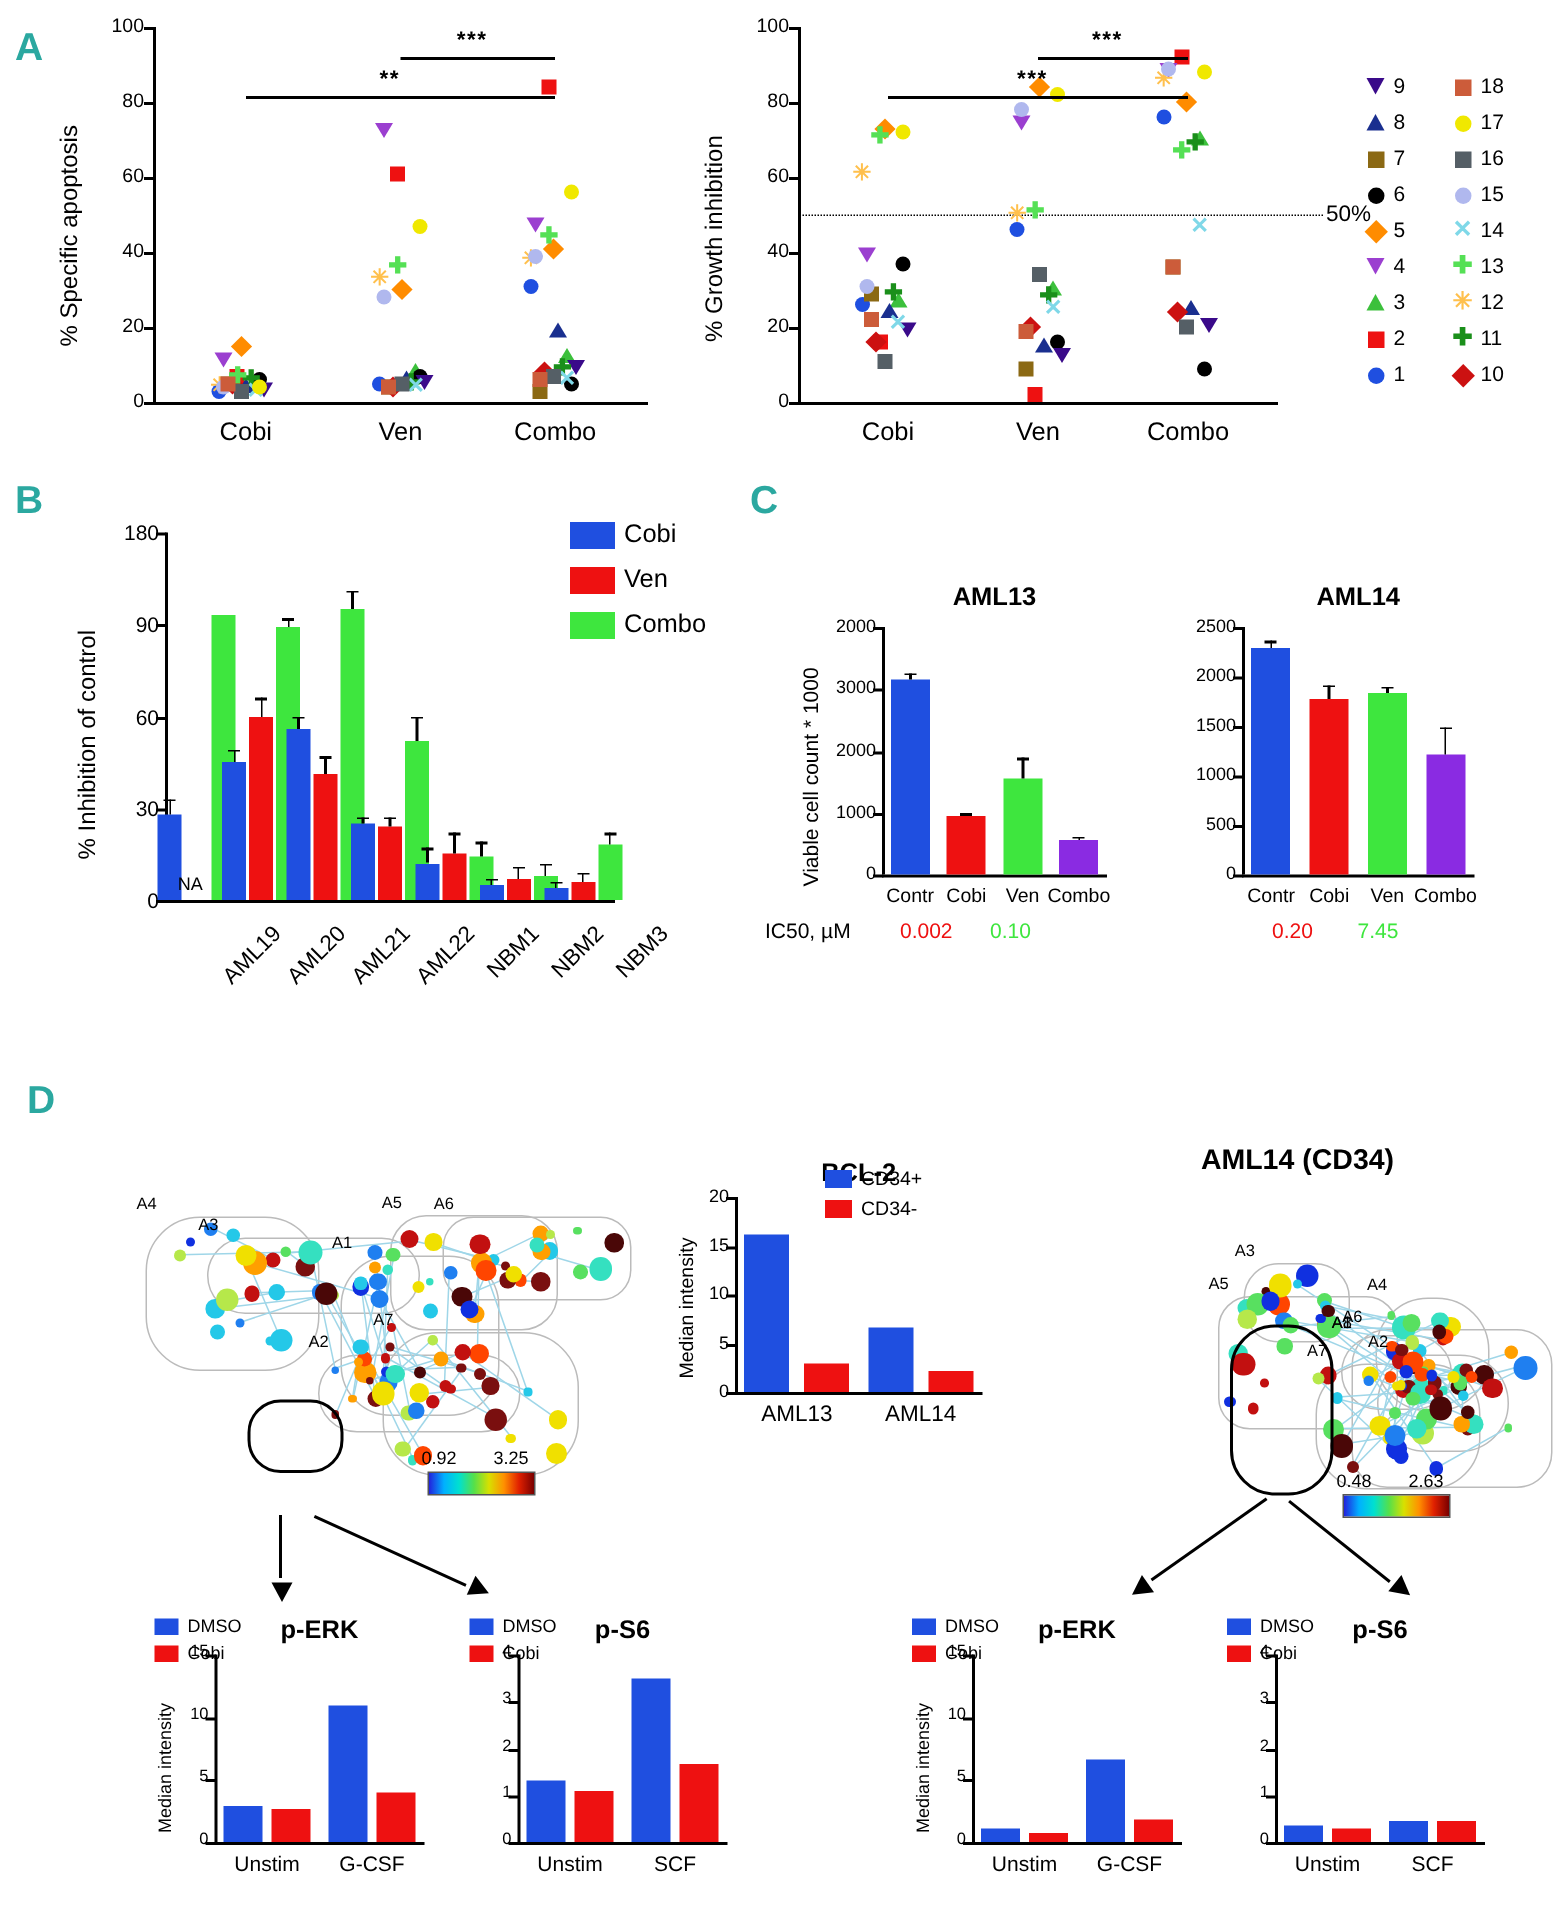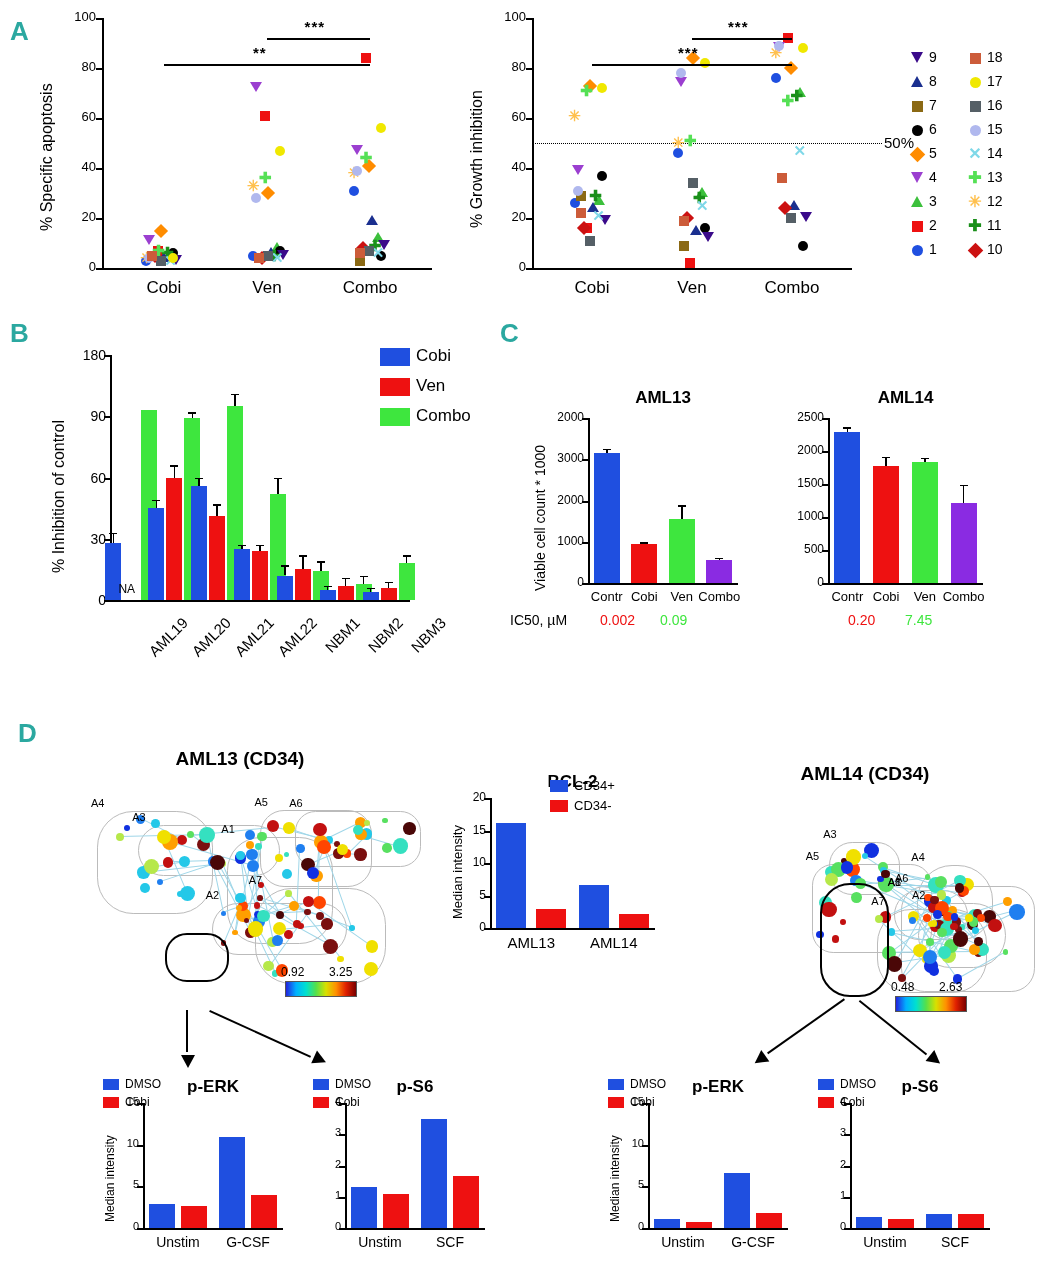--- a/index.html
+++ b/index.html
@@ -385,21 +385,20 @@
     <div class="errbar" style="left:154.125px;top:67.6px;height:4.6200000000000045px;"></div>
     <div class="errcap" style="left:150.875px;top:67.6px;width:8px;"></div>
     <div class="xlabel" style="left:125.5px;top:199px;width:58.75px;font-size:13px;">Ven</div>
     <div class="bar" style="left:180.625px;top:113.14px;width:26px;height:79.86px;background:#8a2be2;"></div>
     <div class="errbar" style="left:192.875px;top:94.66000000000001px;height:18.47999999999999px;"></div>
     <div class="errcap" style="left:189.625px;top:94.66000000000001px;width:8px;"></div>
     <div class="xlabel" style="left:164.25px;top:199px;width:58.75px;font-size:13px;">Combo</div>
   </div>
 
 <div id="D-left-net" style="position:absolute;left:60px;top:748px;width:360px;height:265px;">
-    <div class="title" style="left:0px;top:0px;width:360px;font-size:19px;">AML13 (CD34)</div>
     <div class="outline" style="left:167.3228928154907px;top:89.41545070820277px;width:103.38335992925957px;height:104.22551396266815px;border-radius:33.44370842606002px;"></div>
     <div class="outline" style="left:151.71667581504056px;top:155.037758396956px;width:133.2261276586103px;height:49.47358131617009px;border-radius:39.94746268724439px;"></div>
     <div class="outline" style="left:78.21578028063092px;top:77.23578319988948px;width:139.42080978277176px;height:48.54204654858543px;border-radius:27.681289318800573px;"></div>
     <div class="outline" style="left:36.95831179942857px;top:63.27925207478891px;width:113.89474036819057px;height:100.44080975253172px;border-radius:36.19157553473095px;"></div>
     <div class="outline" style="left:200.48144944500248px;top:62.326989773347506px;width:109.449493908067px;height:74.75751401379588px;border-radius:24.077973367682645px;"></div>
     <div class="outline" style="left:235.2333686711422px;top:62.925006750936156px;width:124.21860936294246px;height:53.78065109661811px;border-radius:20.544109940782242px;"></div>
     <div class="outline" style="left:194.79230862334012px;top:139.9606073298308px;width:129.057025941581px;height:94.05723097224592px;border-radius:36.71703816238653px;"></div>
     <div class="edge" style="left:240.2056684411433px;top:100.6090291096776px;width:75.32203099578258px;transform:rotate(92.47602698068772deg);"></div>
     <div class="edge" style="left:124.8328062843407px;top:113.69213599406268px;width:35.17275951599921px;transform:rotate(170.07689290047188deg);"></div>
     <div class="edge" style="left:287.00389207019674px;top:105.62799508163766px;width:27.825209779602318px;transform:rotate(-44.812616551484965deg);"></div>
@@ -855,21 +854,21 @@
     <div class="bar" style="left:148px;top:138.9375px;width:26px;height:14.0625px;background:#ee1111;"></div>
     <div class="xlabel" style="left:100px;top:159px;width:90px;font-size:14px;">SCF</div>
     <div class="legend-box" style="left:8px;top:4px;width:16px;height:11px;background:#1f4fe0;"></div>
     <div class="legend-txt" style="left:30px;top:2px;font-size:12px;">DMSO</div>
     <div class="legend-box" style="left:8px;top:22px;width:16px;height:11px;background:#ee1111;"></div>
     <div class="legend-txt" style="left:30px;top:20px;font-size:12px;">Cobi</div>
   </div>
 
 <div class="small-lbl" style="left:510px;top:612px;font-size:14px;">IC50, µM</div>
 <div class="small-lbl" style="left:600px;top:612px;font-size:14px;color:#ee1111;">0.002</div>
-<div class="small-lbl" style="left:660px;top:612px;font-size:14px;color:#3ee63e;">0.09</div>
+<div class="small-lbl" style="left:660px;top:612px;font-size:14px;color:#3ee63e;">0.10</div>
 <div class="small-lbl" style="left:848px;top:612px;font-size:14px;color:#ee1111;">0.20</div>
 <div class="small-lbl" style="left:905px;top:612px;font-size:14px;color:#3ee63e;">7.45</div>
 <div class="arrow-line" style="left:188px;top:1010px;width:42px;transform:rotate(90deg);"></div>
 <div class="arrow-head" style="left:181px;top:1055px;border-left:7px solid transparent;border-right:7px solid transparent;border-top:13px solid #000;transform:rotate(0deg);"></div>
 <div class="arrow-line" style="left:210px;top:1010px;width:110.83045973594572px;transform:rotate(24.443954780416536deg);"></div>
 <div class="arrow-head" style="left:313px;top:1053px;border-left:7px solid transparent;border-right:7px solid transparent;border-top:13px solid #000;transform:rotate(-65.55604521958347deg);"></div>
 <div class="arrow-line" style="left:845px;top:1000px;width:94.04326023342406px;transform:rotate(144.78240703180728deg);"></div>
 <div class="arrow-head" style="left:753px;top:1053px;border-left:7px solid transparent;border-right:7px solid transparent;border-top:13px solid #000;transform:rotate(54.78240703180728deg);"></div>
 <div class="arrow-line" style="left:860px;top:1000px;width:86.04686356149273px;transform:rotate(38.659808254090095deg);"></div>
 <div class="arrow-head" style="left:928px;top:1053px;border-left:7px solid transparent;border-right:7px solid transparent;border-top:13px solid #000;transform:rotate(-51.340191745909905deg);"></div>

